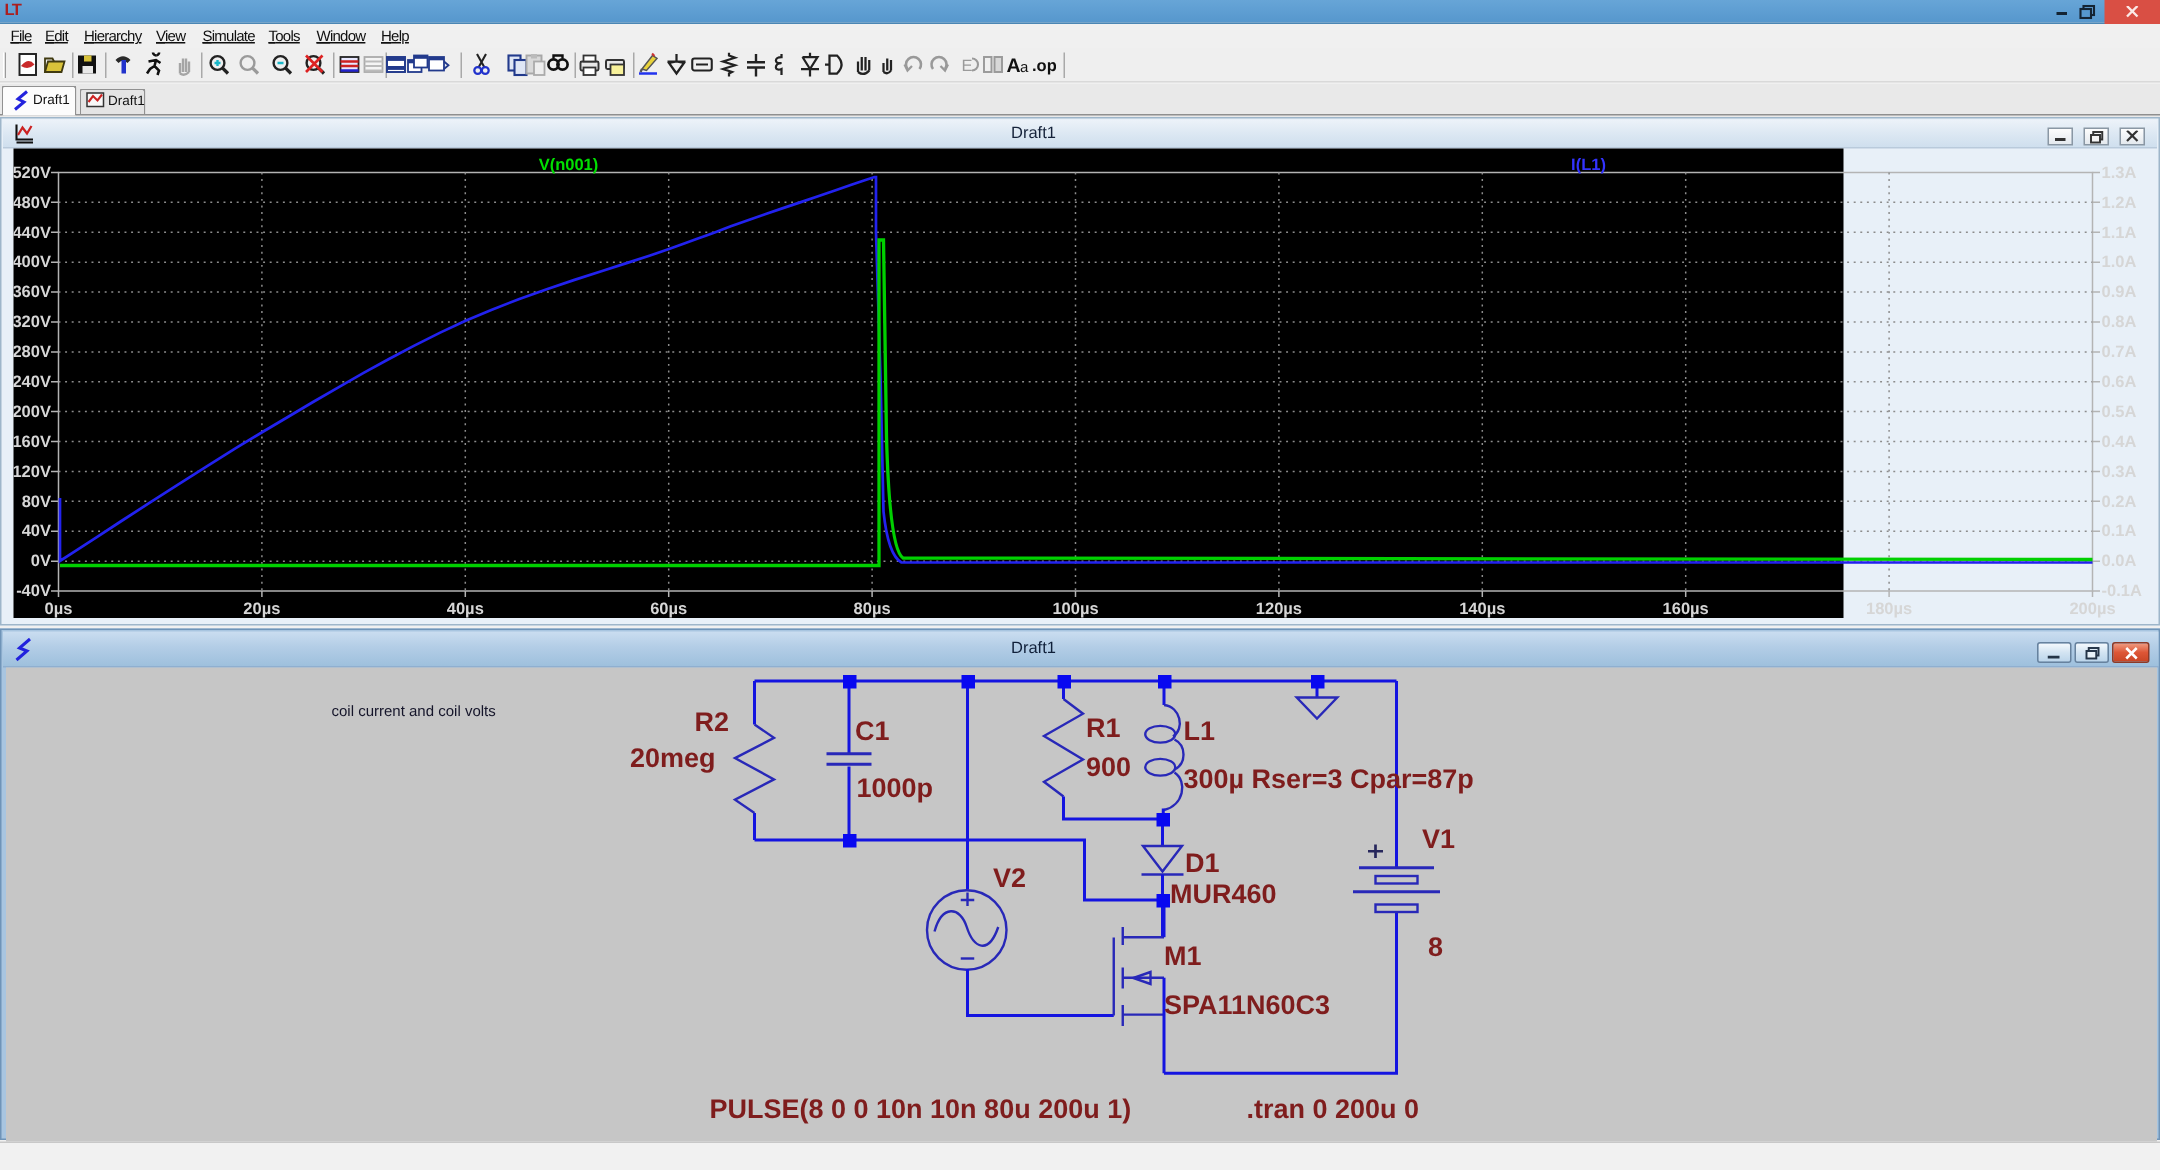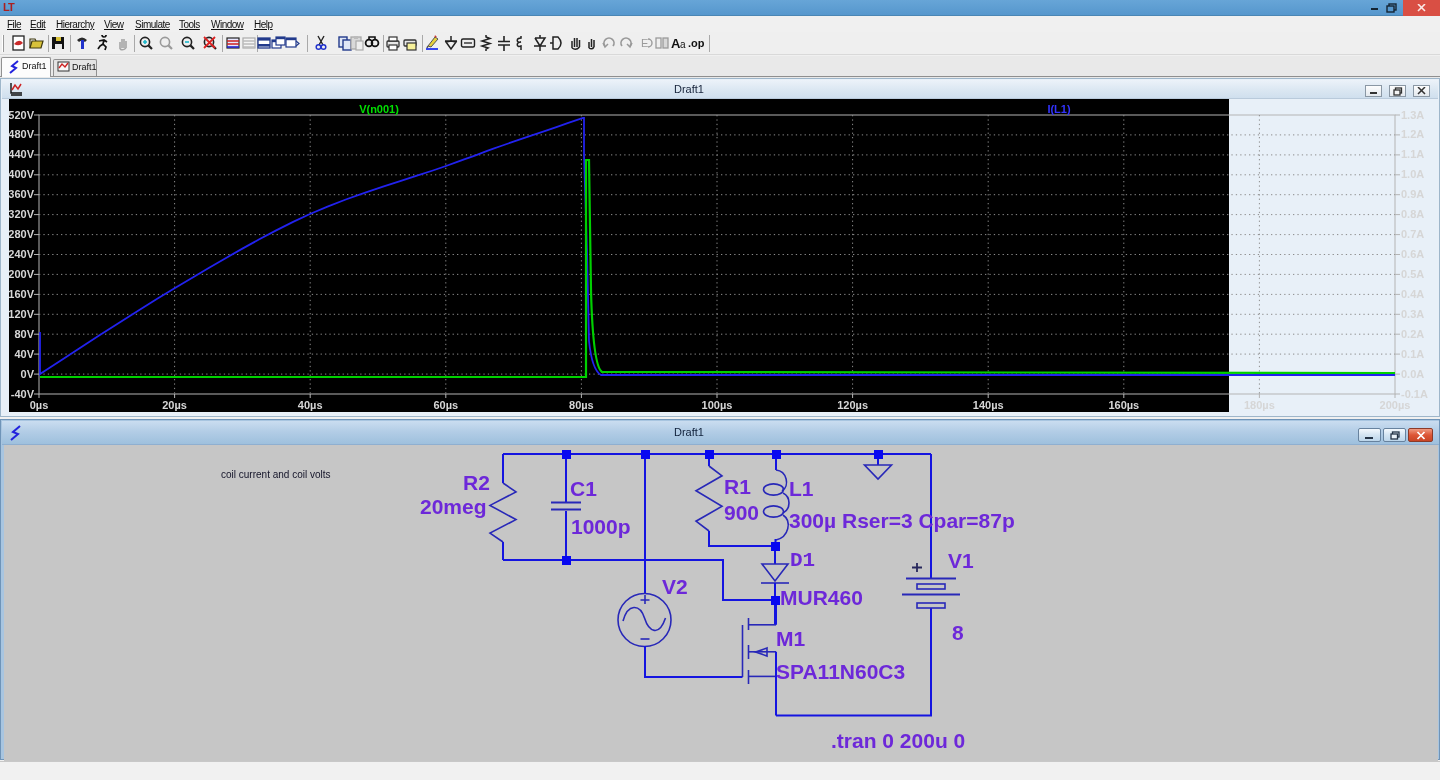--- a/index.html
+++ b/index.html
@@ -29,21 +29,21 @@
 #plot{position:absolute;left:8px;top:20px;width:1220px;height:313px;background:#000;}
 #schwin{position:absolute;left:0;top:419px;width:1440px;height:341px;
 background:#a8c5e0;border:1px solid #6f94b8;}
 #stitle{position:absolute;left:1px;top:1px;width:1437px;height:24px;
 background:linear-gradient(#caddf0,#b3cde6 45%,#9ec0dd);border-bottom:1px solid #8fafd0;}
 #stitletext{position:absolute;left:0;top:5px;width:1374px;text-align:center;
 font-size:11px;color:#10203a;}
 #schem{position:absolute;left:3px;top:25px;width:1434px;height:348px;background:#c6c6c6;}
 #statusbar{position:absolute;left:0;top:761px;width:1440px;height:19px;background:#f1f1f1;
 border-top:1px solid #c8c8c8;}
-.sch-t{position:absolute;font-weight:bold;font-size:21px;color:#6d28d9;white-space:nowrap;}
+.sch-t{position:absolute;font-weight:bold;font-size:18px;color:#7f1d1d;white-space:nowrap;}
 .wbtn{position:absolute;top:5px;width:17px;height:12px;border:1px solid #8a97a4;
 background:linear-gradient(#fdfdfd,#e4e9ee);}
 </style></head><body>
 
 <div id="titlebar">
 <div class="abs" style="left:3px;top:1px;font-size:11px;font-weight:bold;color:#ab1f1f;letter-spacing:-1px">LT</div>
 <div class="abs" style="left:1371px;top:8px;width:7px;height:2px;background:#142433"></div>
 <svg class="abs" style="left:1386px;top:3px" width="12" height="10" viewBox="0 0 12 10">
       <rect x="3" y="1" width="7" height="6" fill="none" stroke="#142433" stroke-width="1.4"></rect>
       <rect x="1" y="3" width="7" height="6" fill="#5697cd" stroke="#142433" stroke-width="1.4"></rect>
@@ -459,22 +459,23 @@
       </svg>
       <div class="sch-t" style="left:217px;top:24px;font-size:10px;font-weight:normal;color:#15152a">coil current and coil volts</div>
       <div class="sch-t" style="left:459px;top:26px;">R2</div>
       <div class="sch-t" style="left:416px;top:50px;">20meg</div>
       <div class="sch-t" style="left:566px;top:32px;">C1</div>
       <div class="sch-t" style="left:567px;top:70px;">1000p</div>
       <div class="sch-t" style="left:720px;top:30px;">R1</div>
       <div class="sch-t" style="left:720px;top:56px;">900</div>
       <div class="sch-t" style="left:785px;top:32px;">L1</div>
       <div class="sch-t" style="left:785px;top:64px;">300µ Rser=3 Cpar=87p</div>
-      <div class="sch-t" style="left:786px;top:104px;font-family:Liberation Mono, monospace;">D1</div>
+      <div class="sch-t" style="left:786px;top:120px;">D1</div>
       <div class="sch-t" style="left:776px;top:141px;">MUR460</div>
       <div class="sch-t" style="left:772px;top:182px;">M1</div>
       <div class="sch-t" style="left:772px;top:215px;">SPA11N60C3</div>
       <div class="sch-t" style="left:658px;top:130px;">V2</div>
       <div class="sch-t" style="left:944px;top:104px;">V1</div>
       <div class="sch-t" style="left:948px;top:176px;">8</div>
+      <div class="sch-t" style="left:469px;top:284px;">PULSE(8 0 0 10n 10n 80u 200u 1)</div>
       <div class="sch-t" style="left:827px;top:284px;">.tran 0 200u 0</div>
     </div>
 </div>
 <div id="statusbar"></div>
 </body></html>

